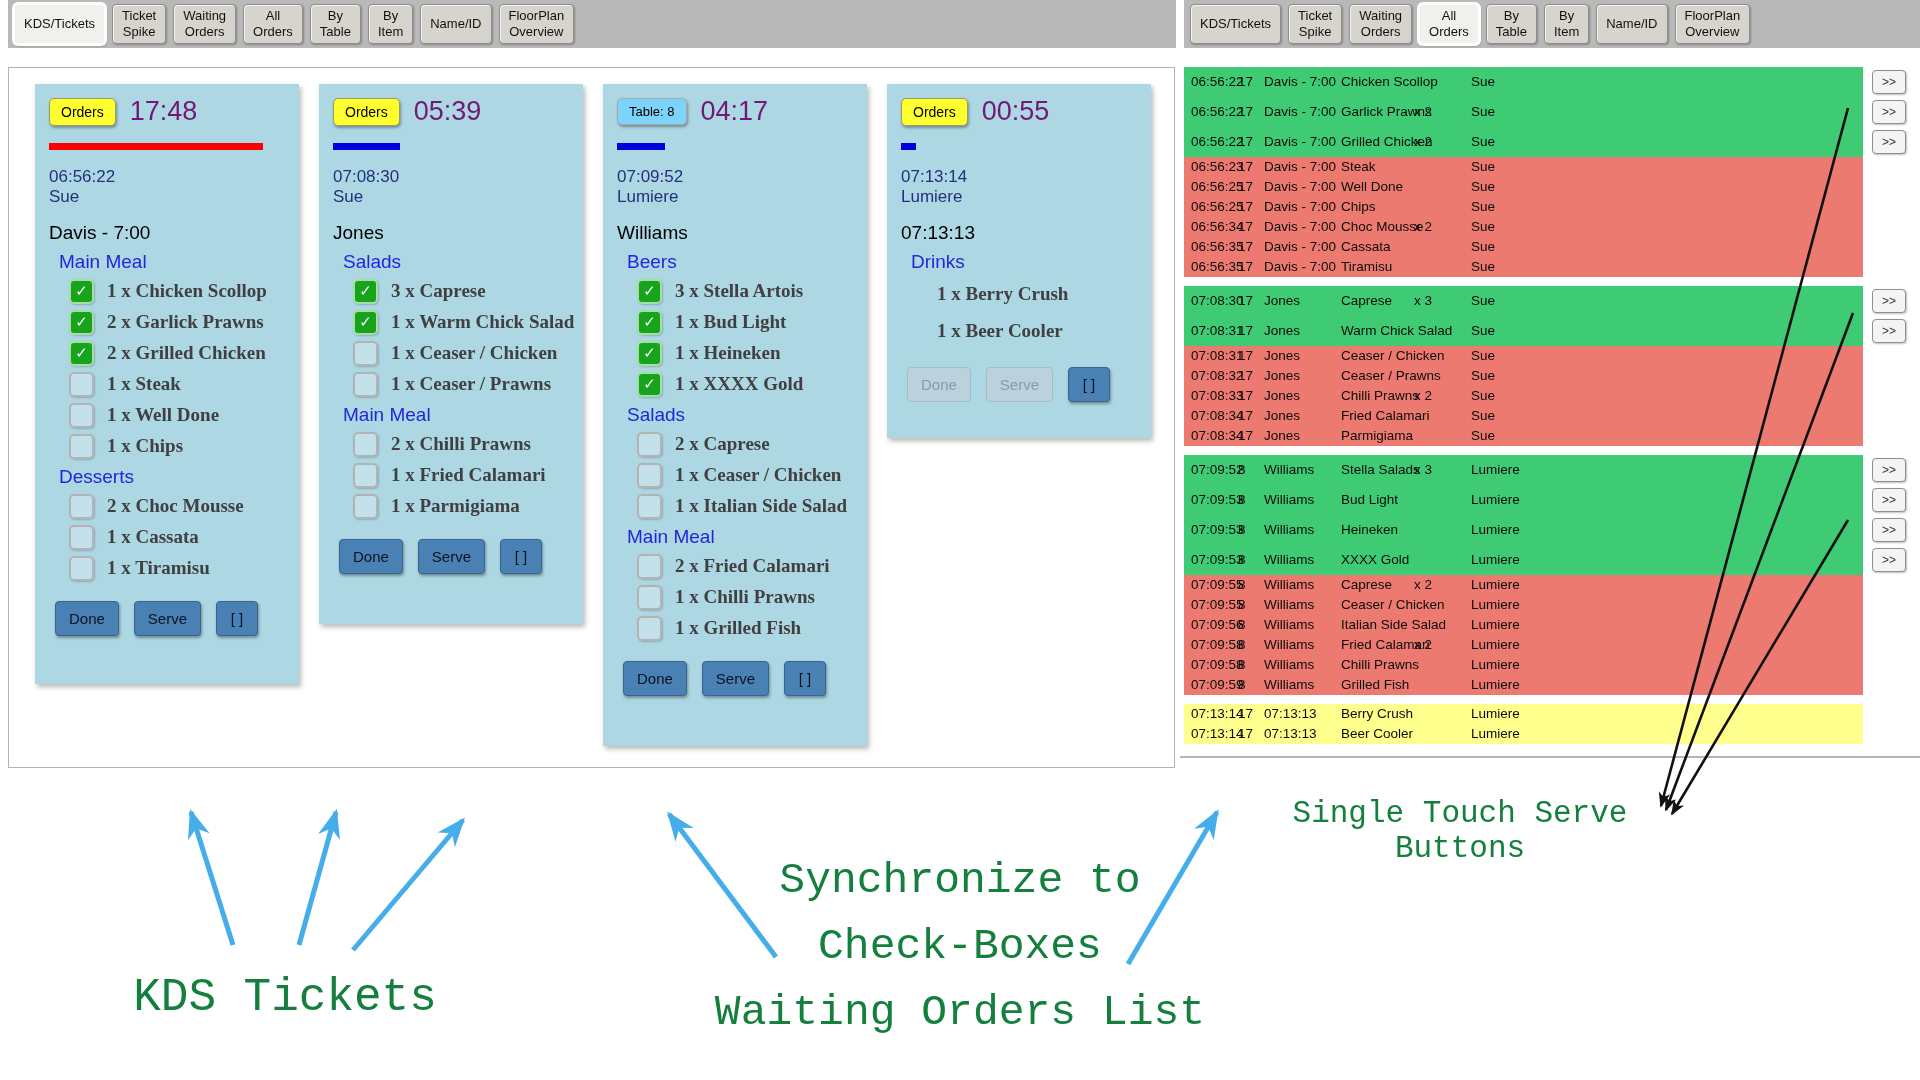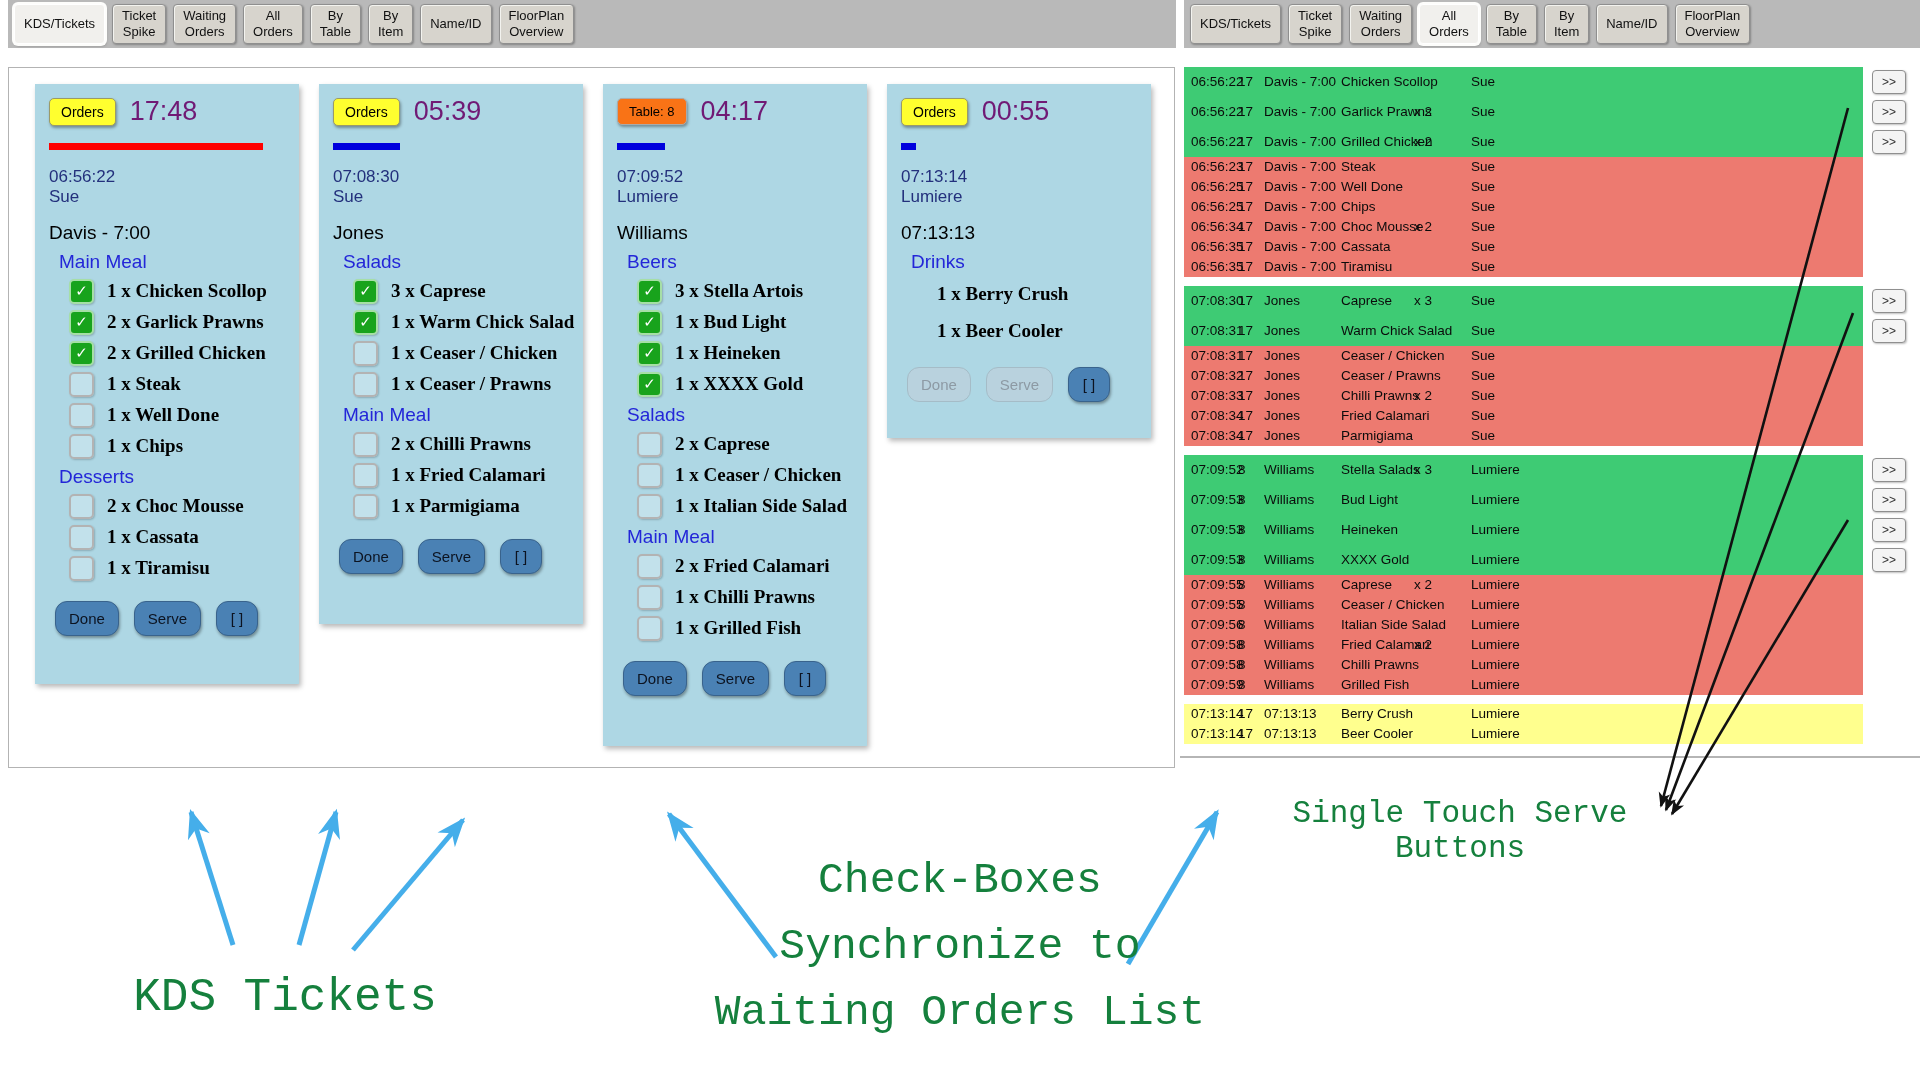--- a/index.html
+++ b/index.html
@@ -16,36 +16,36 @@
        text-align:center;padding:2px 9px;white-space:pre-line;cursor:pointer}
   .tab.selected{background:#f1f0ed;border-color:#fff;box-shadow:0 0 0 2px #fdfdfb,1px 2px 3px rgba(0,0,0,.25)}
 
   
   .left-panel{position:absolute;left:8px;top:67px;width:1167px;height:701px;background:#fff;border:1px solid #b3b3b3}
   .ticket{position:absolute;background:var(--ticket,#aed7e4);box-shadow:2px 3px 5px rgba(0,0,0,.28);padding:12px 14px}
   .t-head{display:flex;align-items:center;gap:14px}
   .t-badge{border-radius:5px;font-size:14px;padding:5px 11px;border:1px solid #9a9a6a;
            box-shadow:1px 2px 3px rgba(0,0,0,.35);color:#000;cursor:pointer}
   .t-badge.yellow{background:#ffff2f}
-  .t-badge.plain{background:#f97316;border-color:#aaa;font-size:13px}
+  .t-badge.plain{background:#7dd3fc;border-color:#aaa;font-size:13px}
   .t-timer{font-size:27px;color:#701a75}
   .t-bar{height:7px;margin-top:16px}
   .t-time{margin-top:17px;font-size:17px;color:#23307c}
   .t-waiter{font-size:17px;color:#23307c}
   .t-customer{margin-top:15px;font-size:19px;color:#000}
   .t-section{margin:7px 0 5px 10px;font-size:19px;color:#2326d8}
   .t-item{display:flex;align-items:center;gap:13px;margin:0 0 5px 20px;height:26px}
   .t-item.no-box{margin-left:36px;height:32px}
-  .t-item-label{font-family:"Liberation Serif",serif;font-weight:bold;font-size:19px;color:#000000;white-space:nowrap}
+  .t-item-label{font-family:"Liberation Serif",serif;font-weight:bold;font-size:19px;color:#404040;white-space:nowrap}
   .t-check{width:25px;height:25px;border-radius:5px;border:2px solid #b3b3b3;background:rgba(255,255,255,.25);
            box-shadow:1px 1px 2px rgba(0,0,0,.2);display:flex;align-items:center;justify-content:center;
            font-size:15px;color:#fff;cursor:pointer;flex:0 0 auto}
   .t-check.checked{background:var(--checked,#18a31c);border-color:#a6dfa6}
   .t-actions{display:flex;gap:15px;margin:20px 0 0 6px}
-  .t-action{background:#4a81b4;border:1px solid #39638c;border-radius:12px;min-width:42px;padding:8px 13px;
+  .t-action{background:#4a81b4;border:1px solid #39638c;border-radius:4px;min-width:42px;padding:8px 13px;
             font-size:15px;color:#0c1320;display:flex;align-items:center;justify-content:center;
             box-shadow:1px 2px 3px rgba(0,0,0,.35);cursor:pointer}
   .t-action.disabled{background:#b9d2de;color:#8d9aa4;border-color:#a5bcc7;box-shadow:none;cursor:default}
 
   
   .orders-list{position:absolute;left:1184px;top:67px;width:679px}
   .group{margin-bottom:9px}
   .row{position:relative;display:grid;grid-template-columns:47px 26px 77px 73px 57px 1fr;align-items:center;
        padding-left:7px;font-size:13.5px;line-height:1;color:#0b0b0b}
   .row .c{white-space:nowrap;overflow:visible}
@@ -547,19 +547,19 @@
     </g>
     <g stroke="#111" stroke-width="2.6" fill="none">
       <line x1="1848" y1="108" x2="1661" y2="806" marker-end="url(#kb)"></line>
       <line x1="1853" y1="313" x2="1666" y2="810" marker-end="url(#kb)"></line>
       <line x1="1848" y1="520" x2="1672" y2="814" marker-end="url(#kb)"></line>
     </g>
   </svg>
 
   <div class="ann kds-ann">KDS Tickets</div>
   <div class="ann sync-ann">
+    <div>Synchronize to</div>
     <div>Check-Boxes</div>
-    <div>Synchronize to</div>
     <div>Waiting Orders List</div>
   </div>
   <div class="ann serve-ann">Single Touch Serve Buttons</div>
 
 </div>
 
 </body></html>

